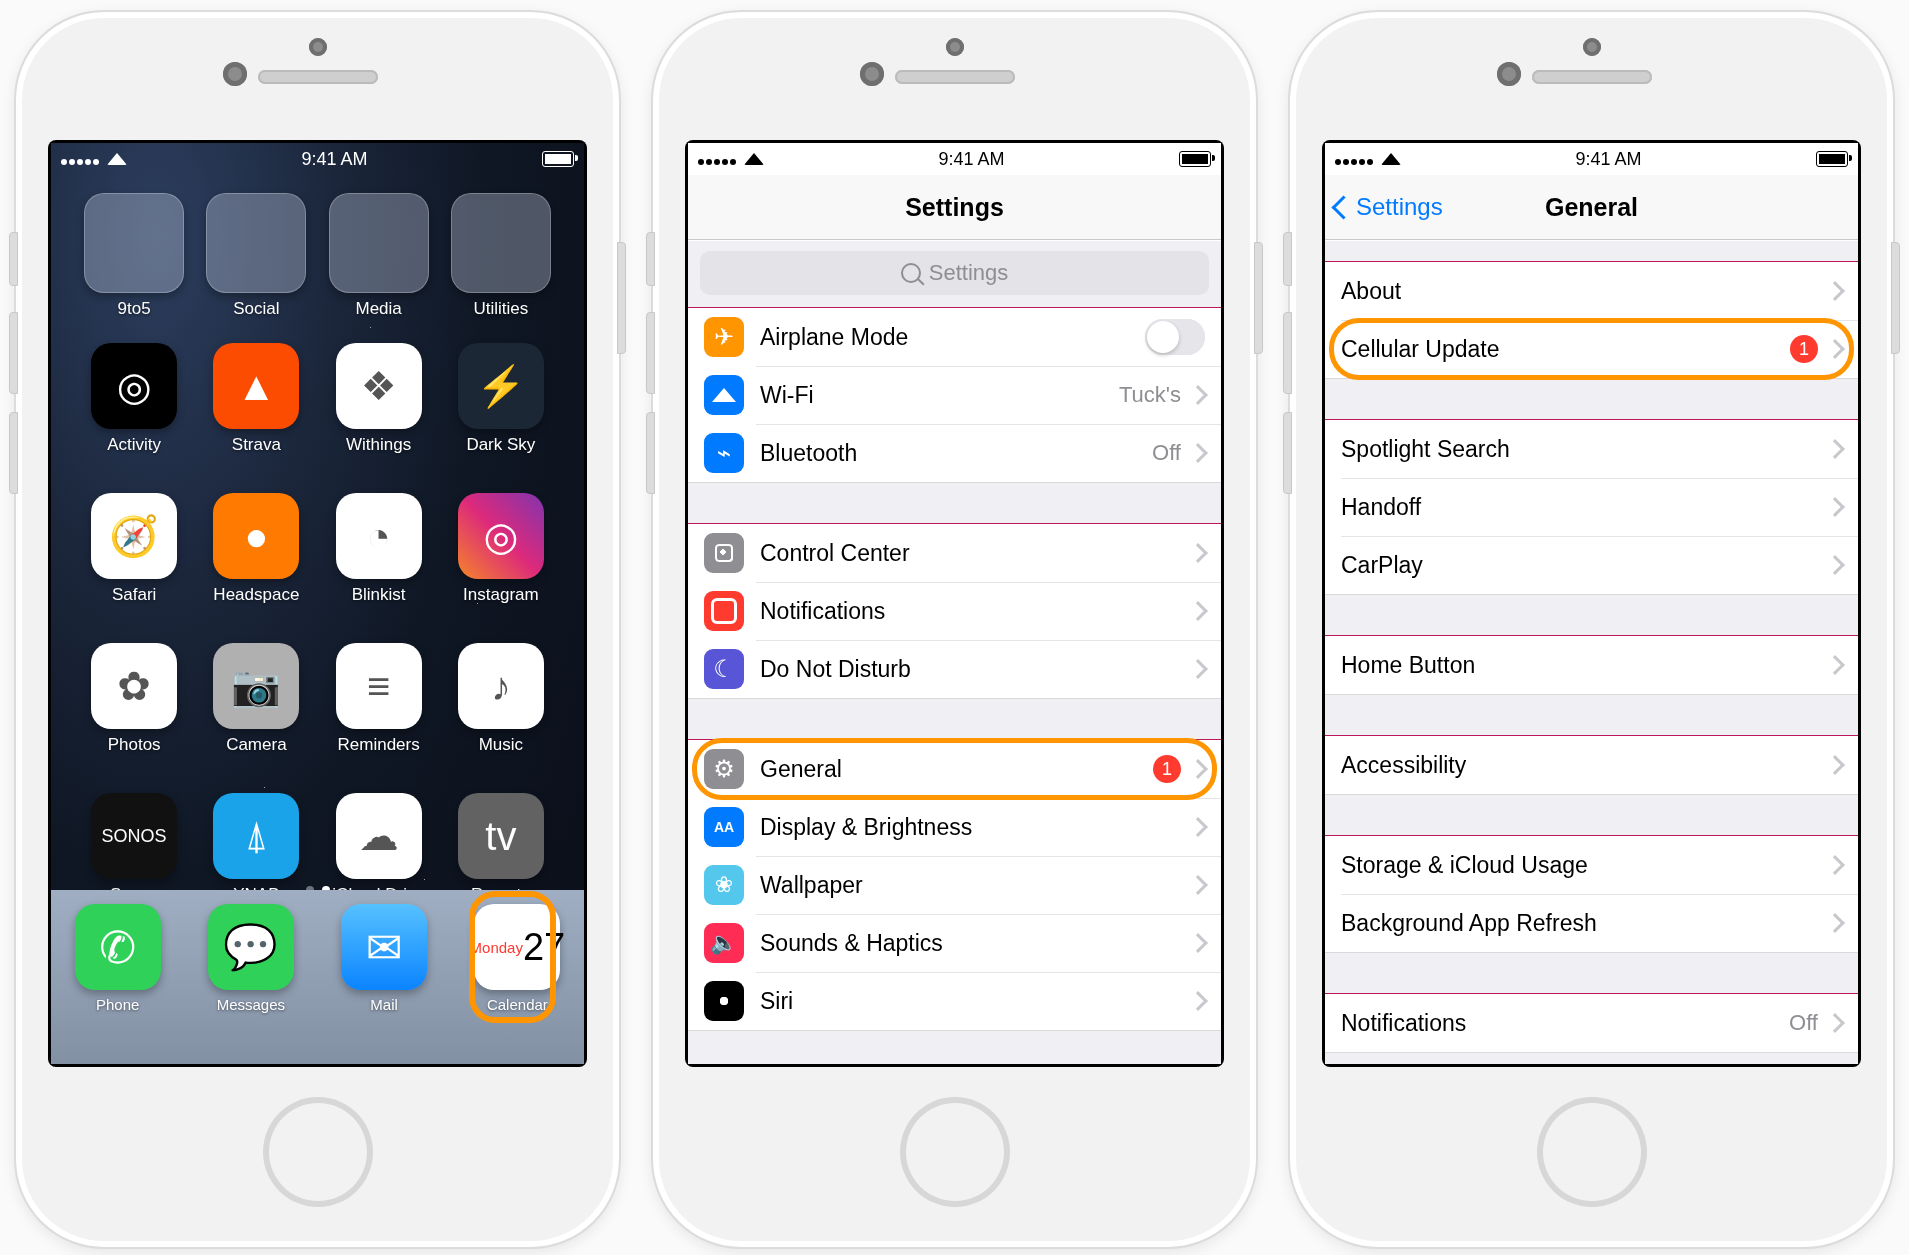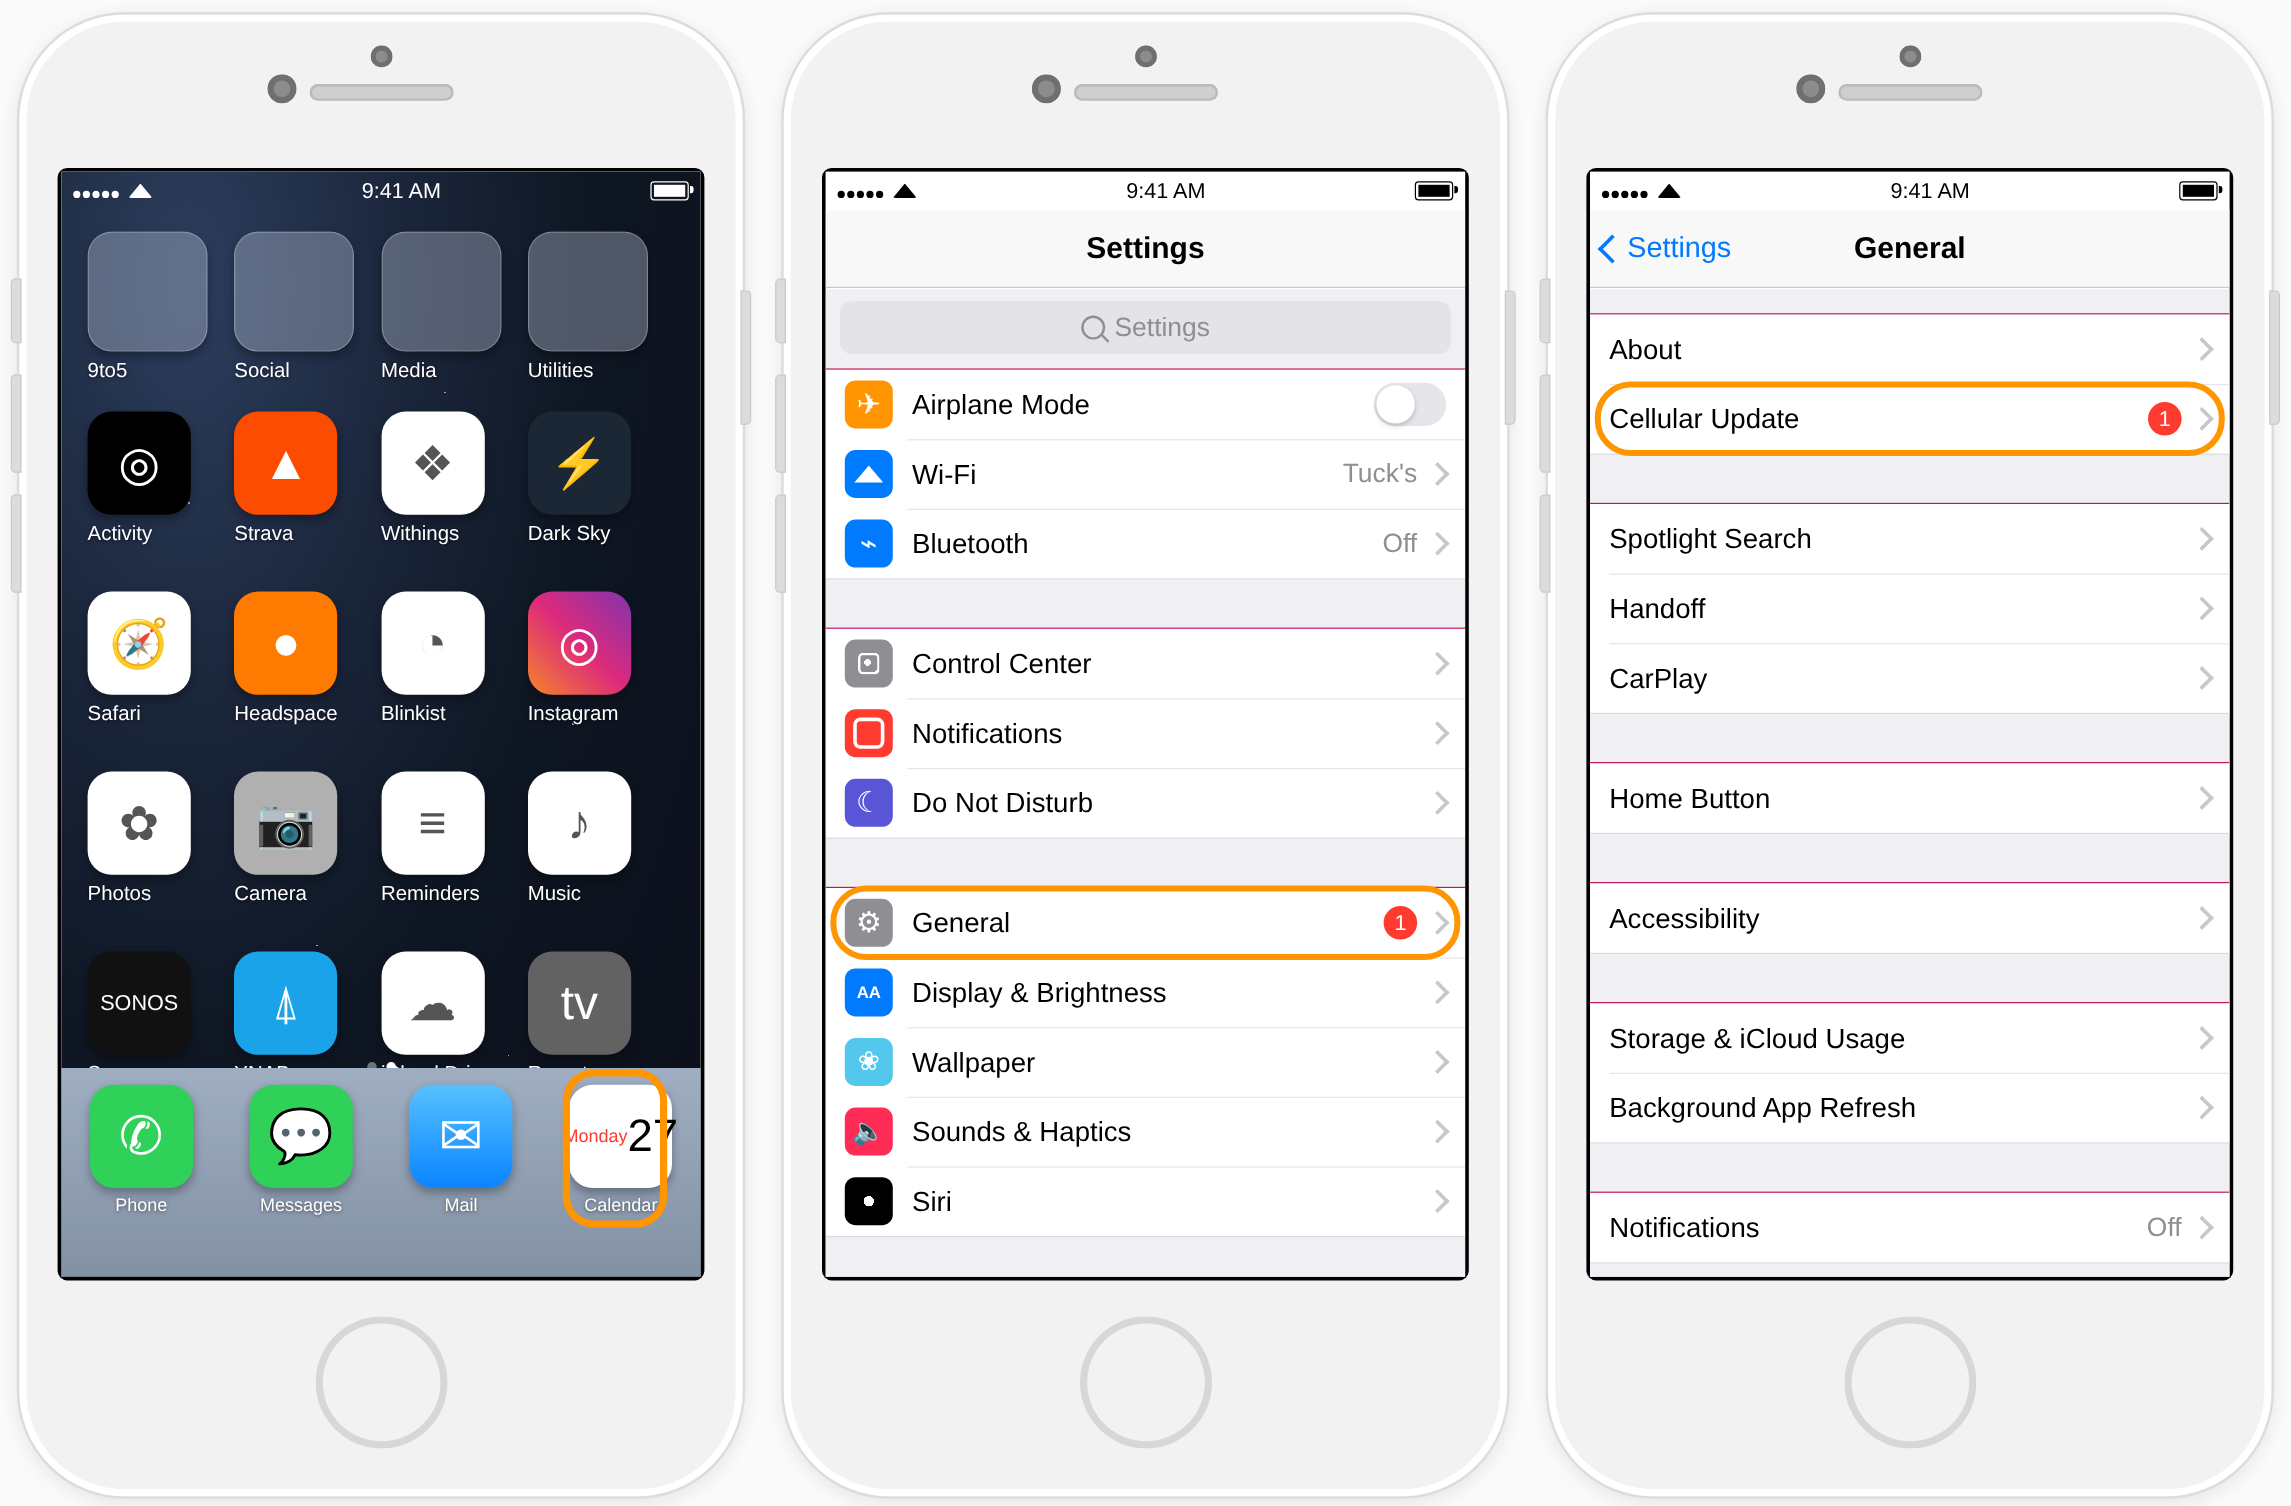--- a/index.html
+++ b/index.html
@@ -34,21 +34,21 @@
   
   .wallpaper{position:absolute;inset:0;background:radial-gradient(ellipse at 20% 10%,#2c3e5e 0%,#1b263b 30%,#0f1724 55%,#0a0e18 100%);}
   .wallpaper::before{content:"";position:absolute;inset:0;background:
      radial-gradient(2px 2px at 20% 30%,#fff 50%,transparent 51%),
      radial-gradient(1px 1px at 60% 20%,#fff 50%,transparent 51%),
      radial-gradient(1.5px 1.5px at 80% 50%,#fff 50%,transparent 51%),
      radial-gradient(1px 1px at 40% 70%,#fff 50%,transparent 51%),
      radial-gradient(1px 1px at 70% 80%,#fff 50%,transparent 51%),
      radial-gradient(1.5px 1.5px at 15% 60%,#fff 50%,transparent 51%);opacity:.6}
   .grid{position:absolute;top:40px;left:22px;right:22px;bottom:190px;display:grid;grid-template-columns:repeat(4,1fr);grid-auto-rows:150px;gap:0;padding-top:10px}
-  .app{display:flex;flex-direction:column;}
+  .app{display:flex;flex-direction:column;align-items:center}
   .app .ic{width:86px;height:86px;border-radius:20px;box-shadow:0 4px 8px rgba(0,0,0,.3);position:relative;display:flex;align-items:center;justify-content:center}
   .app .lbl{color:#fff;font-size:17px;margin-top:6px;text-shadow:0 1px 3px rgba(0,0,0,.6);white-space:nowrap}
   .badge-app{position:absolute;right:-10px;top:-10px;background:#ff3b30;color:#fff;border-radius:50%;min-width:30px;height:30px;display:flex;align-items:center;justify-content:center;font-size:18px;font-weight:500;box-shadow:0 1px 3px rgba(0,0,0,.4)}
   .folder{background:rgba(200,210,230,.35);border:1px solid rgba(255,255,255,.25);display:grid;grid-template-columns:repeat(3,1fr);grid-template-rows:repeat(3,1fr);gap:3px;padding:6px}
   .folder .mini{border-radius:4px;background:#888}
   .pagedots{position:absolute;left:0;right:0;bottom:166px;text-align:center;color:#fff}
   .pagedots span{display:inline-block;width:8px;height:8px;border-radius:50%;background:rgba(255,255,255,.4);margin:0 4px}
   .pagedots span.active{background:#fff}
   .dock{position:absolute;left:0;right:0;bottom:0;height:160px;background:linear-gradient(rgba(255,255,255,.15),rgba(255,255,255,.15)),linear-gradient(#8fa0b8,#6d7d94);display:flex;align-items:flex-start;justify-content:space-around;padding-top:14px}
   .dockapp{display:flex;flex-direction:column;align-items:center}

